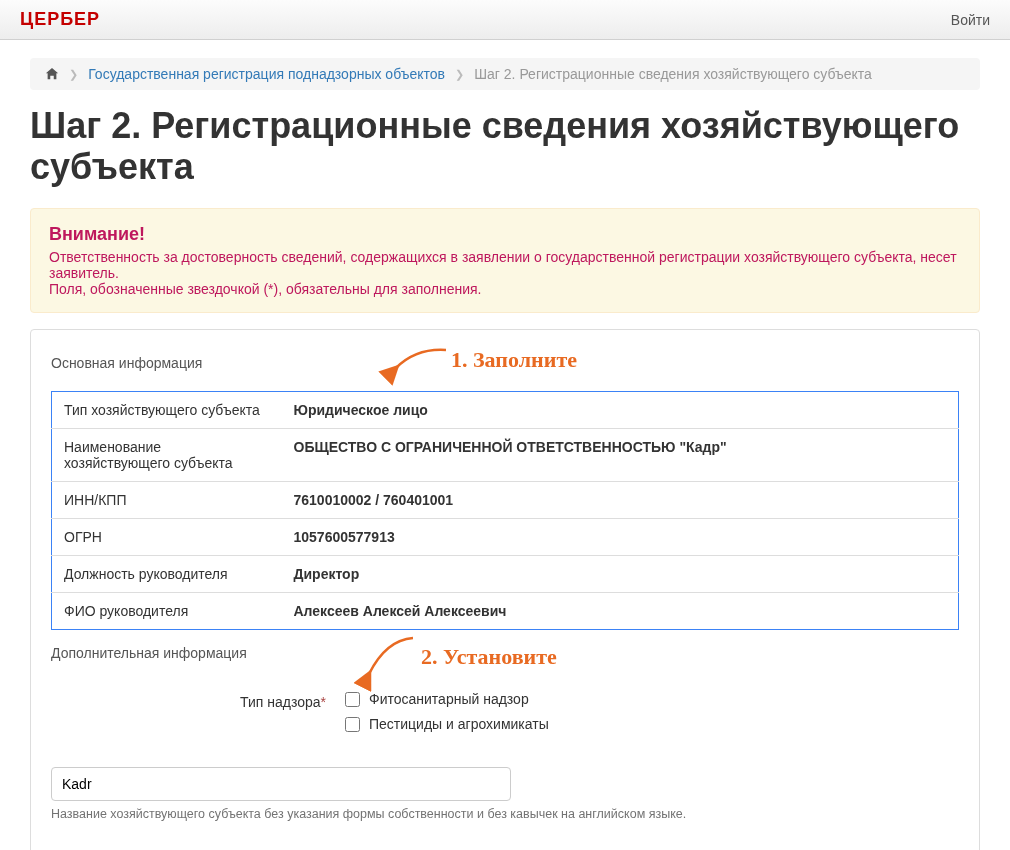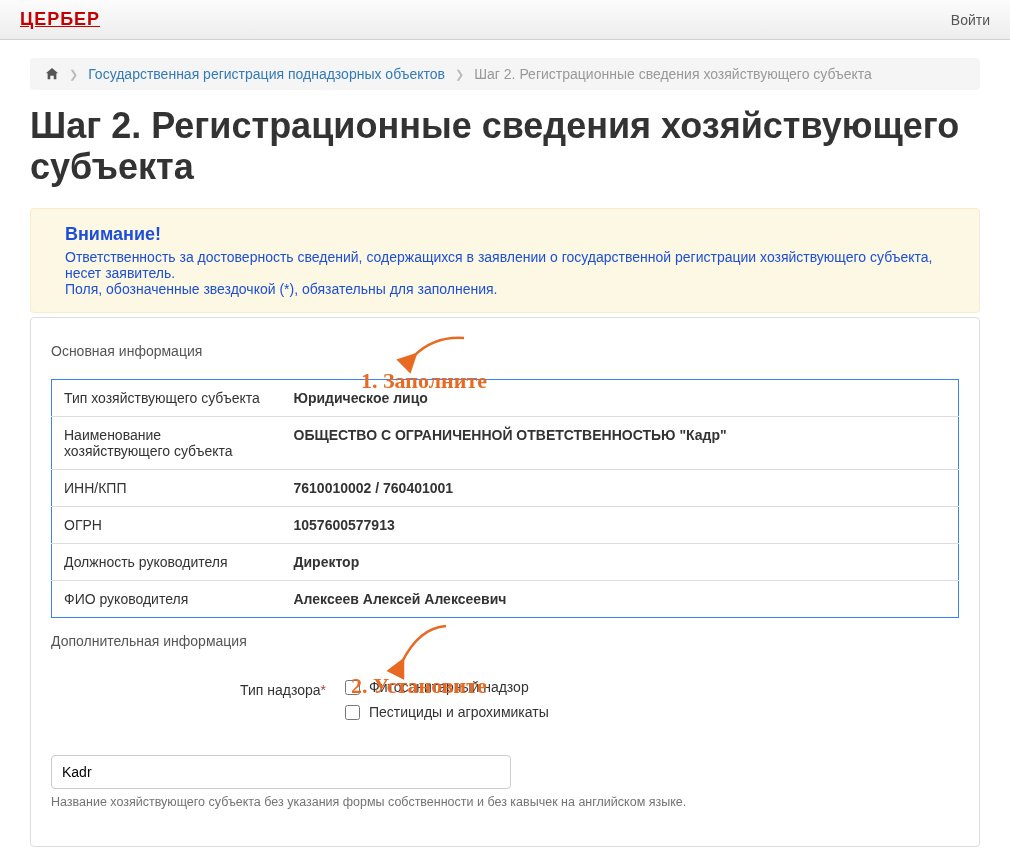--- a/index.html
+++ b/index.html
@@ -18,21 +18,20 @@
     display: flex;
     align-items: center;
     justify-content: space-between;
     padding: 0 20px;
   }
   .brand {
     font-size: 18px;
     font-weight: bold;
     letter-spacing: 1px;
     color: #c40000;
-    text-decoration: underline;
   }
   .login-link {
     color: #555;
     font-size: 14px;
     cursor: pointer;
   }
   .container {
     padding: 10px 30px 30px 30px;
   }
   .breadcrumb {
@@ -52,24 +51,24 @@
   h1.page-title {
     font-size: 36px;
     font-weight: 600;
     color: #333;
     margin: 10px 0 20px 0;
     line-height: 1.15;
   }
   .alert-warning {
     background: #fcf8e3;
     border: 1px solid #faebcc;
-    color: #1d4ed8;
-    border-radius: 4px;
-    padding: 15px 34px;
-    margin-bottom: 4px;
+    color: #be185d;
+    border-radius: 4px;
+    padding: 15px 18px;
+    margin-bottom: 16px;
   }
   .alert-warning strong { font-size: 18px; display:block; margin-bottom:4px;}
   .panel {
     border: 1px solid #ddd;
     border-radius: 4px;
     padding: 15px 20px 25px 20px;
     position: relative;
   }
   .section-title {
     font-size: 14px;
@@ -131,21 +130,20 @@
   }
   .annotation {
     position: absolute;
     color: #e86a22;
     font-family: "Comic Sans MS", "Segoe Script", cursive;
     font-size: 22px;
     font-weight: bold;
     pointer-events: none;
     display:flex;
     align-items:center;
-    flex-direction:column;
   }
   .annotation svg { overflow: visible; }
   .anno1 { top: 10px; left: 330px; }
   .anno2 { top: 300px; left: 320px; }
 </style>
 </head>
 <body>
 
 <div class="navbar">
   <span class="brand">ЦЕРБЕР</span>

